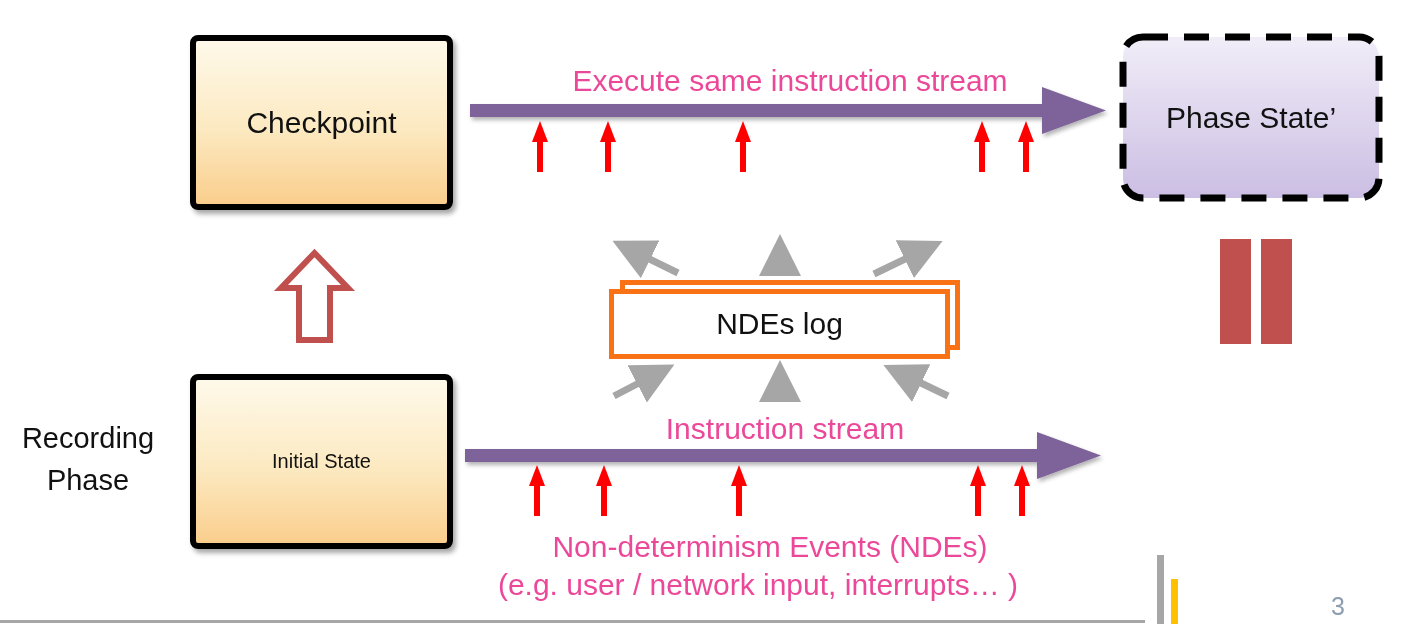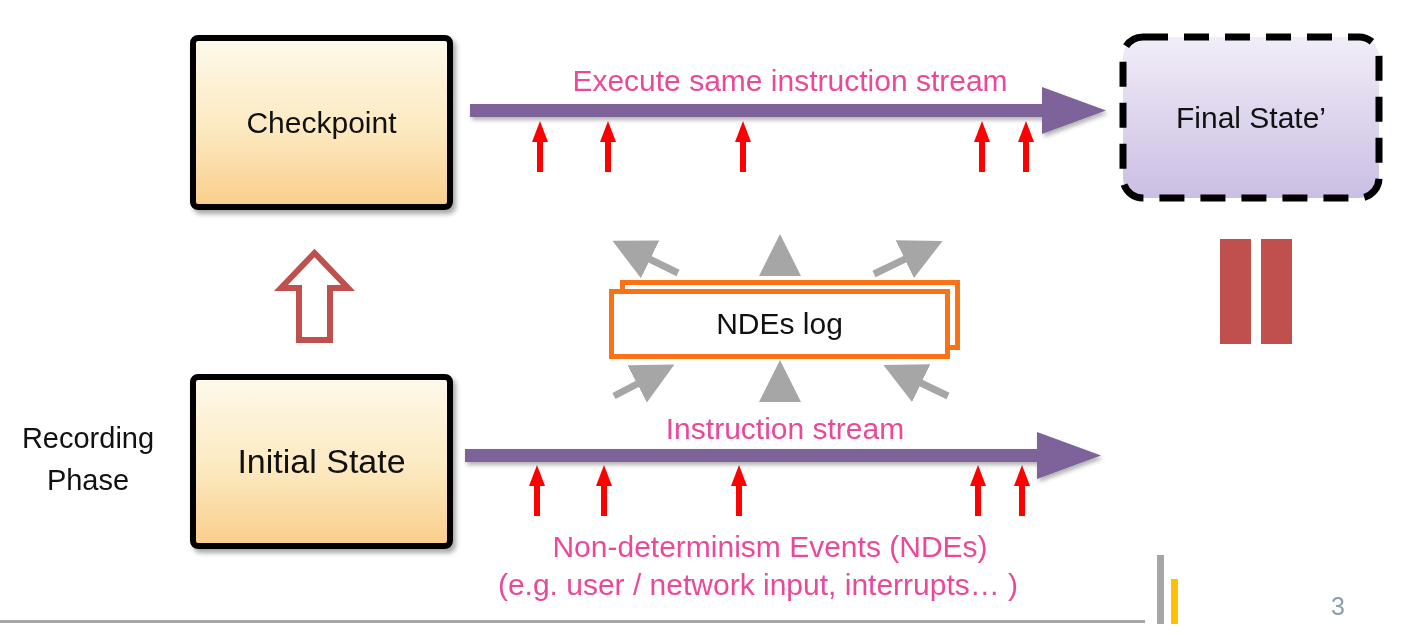--- a/index.html
+++ b/index.html
@@ -111,34 +111,34 @@
 
     <path d="M 314.5 253 L 348 288 L 330 288 L 330 340 L 299 340 L 299 288 L 281 288 Z" fill="#ffffff" stroke="#C0504D" stroke-width="6" stroke-linejoin="miter"></path>
   </svg>
 
   <div class="phase-label" style="left:8px; top:417px;">Recording Phase</div>
 
   <div class="gold-box" style="left:190px; top:35px;">
     <span style="font-size:30px;">Checkpoint</span>
   </div>
   <div class="gold-box" style="left:190px; top:374px;">
-    <span style="font-size:34px;">Initial State</span>
+    <span style="font-size:20px;">Initial State</span>
   </div>
 
   <div class="state-box" style="left:1119px; top:33px; width:264px; height:169px;">
     <svg width="264" height="169" viewBox="0 0 264 169">
       <defs>
         <linearGradient id="pg1" x1="0" y1="0" x2="0" y2="1">
           <stop offset="0" stop-color="#F1EDF8"></stop>
             <stop offset="1" stop-color="#CBBEE3"></stop>
         </linearGradient>
       </defs>
       <rect x="4" y="4" width="256" height="161" rx="20" fill="url(#pg1)" stroke="#000" stroke-width="7" stroke-dasharray="25 16"></rect>
     </svg>
-    <div class="box-label">Final State’</div>
+    <div class="box-label">Phase State’</div>
   </div>
 
 
   <div class="caption" style="left:470px; width:640px; top:64px;">Execute same instruction stream</div>
   <div class="caption" style="left:465px; width:640px; top:412px;">Instruction stream</div>
   <div class="caption" style="left:420px; width:700px; top:530px;">Non-determinism Events (NDEs)</div>
   <div class="caption" style="left:408px; width:700px; top:568px;">(e.g. user / network input, interrupts… )</div>
 
   <div class="log-rect" style="left:620px; top:280px; width:330px; height:60px;"></div>
   <div class="log-rect log-front" style="left:609px; top:289px; width:331px; height:60px;">

